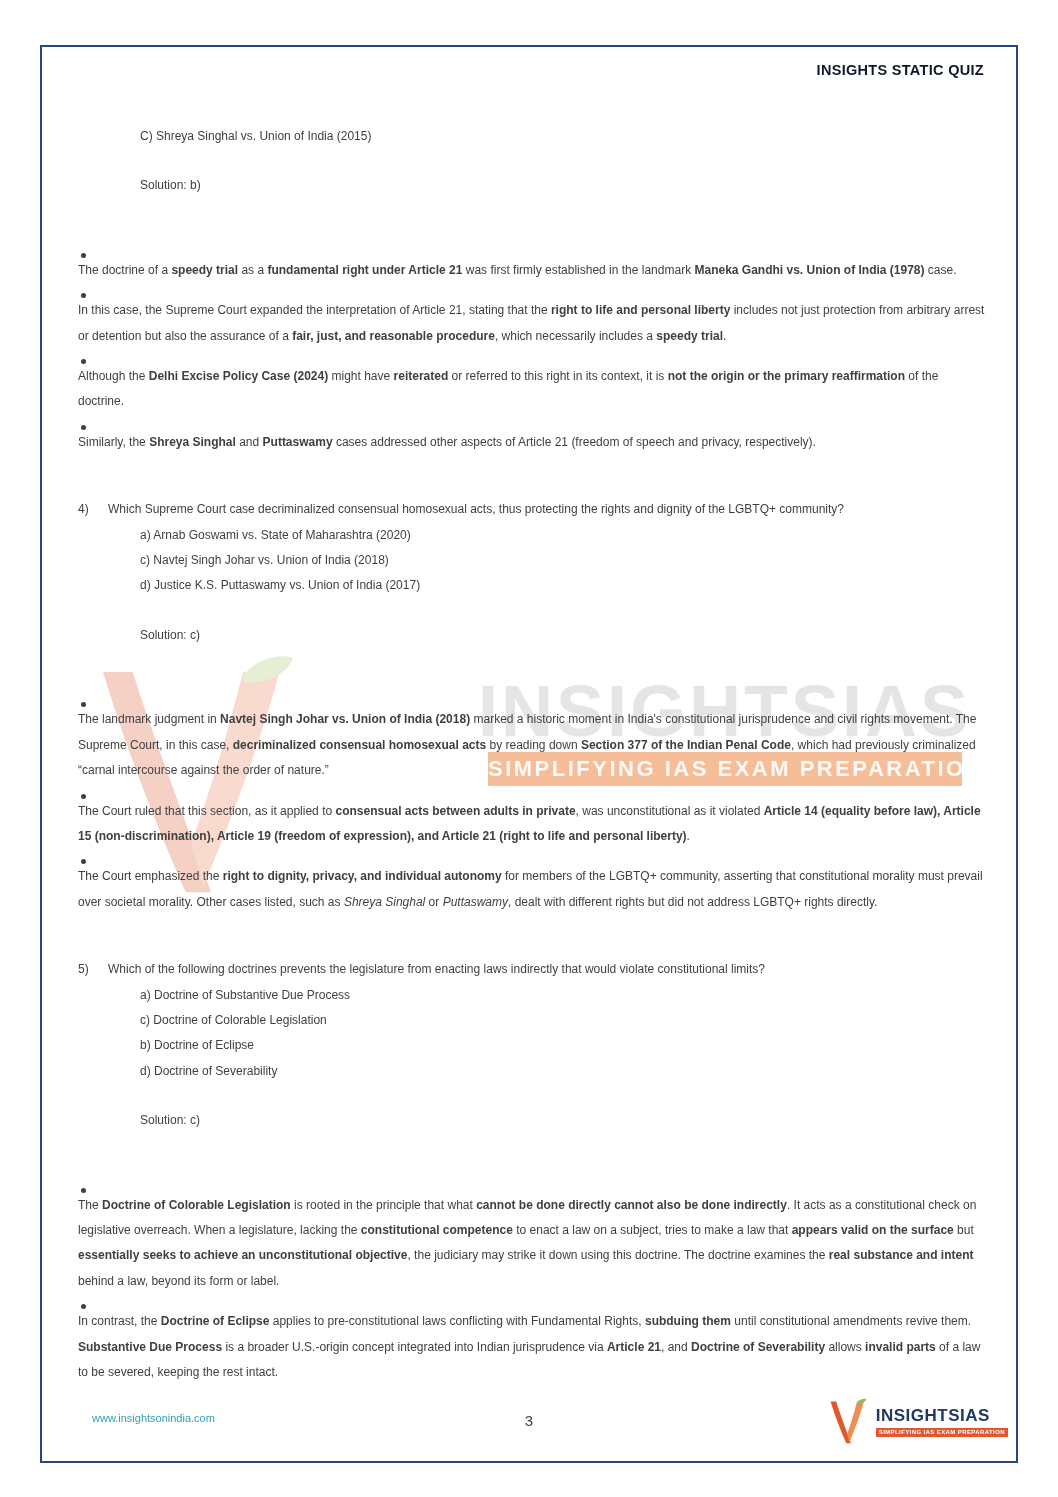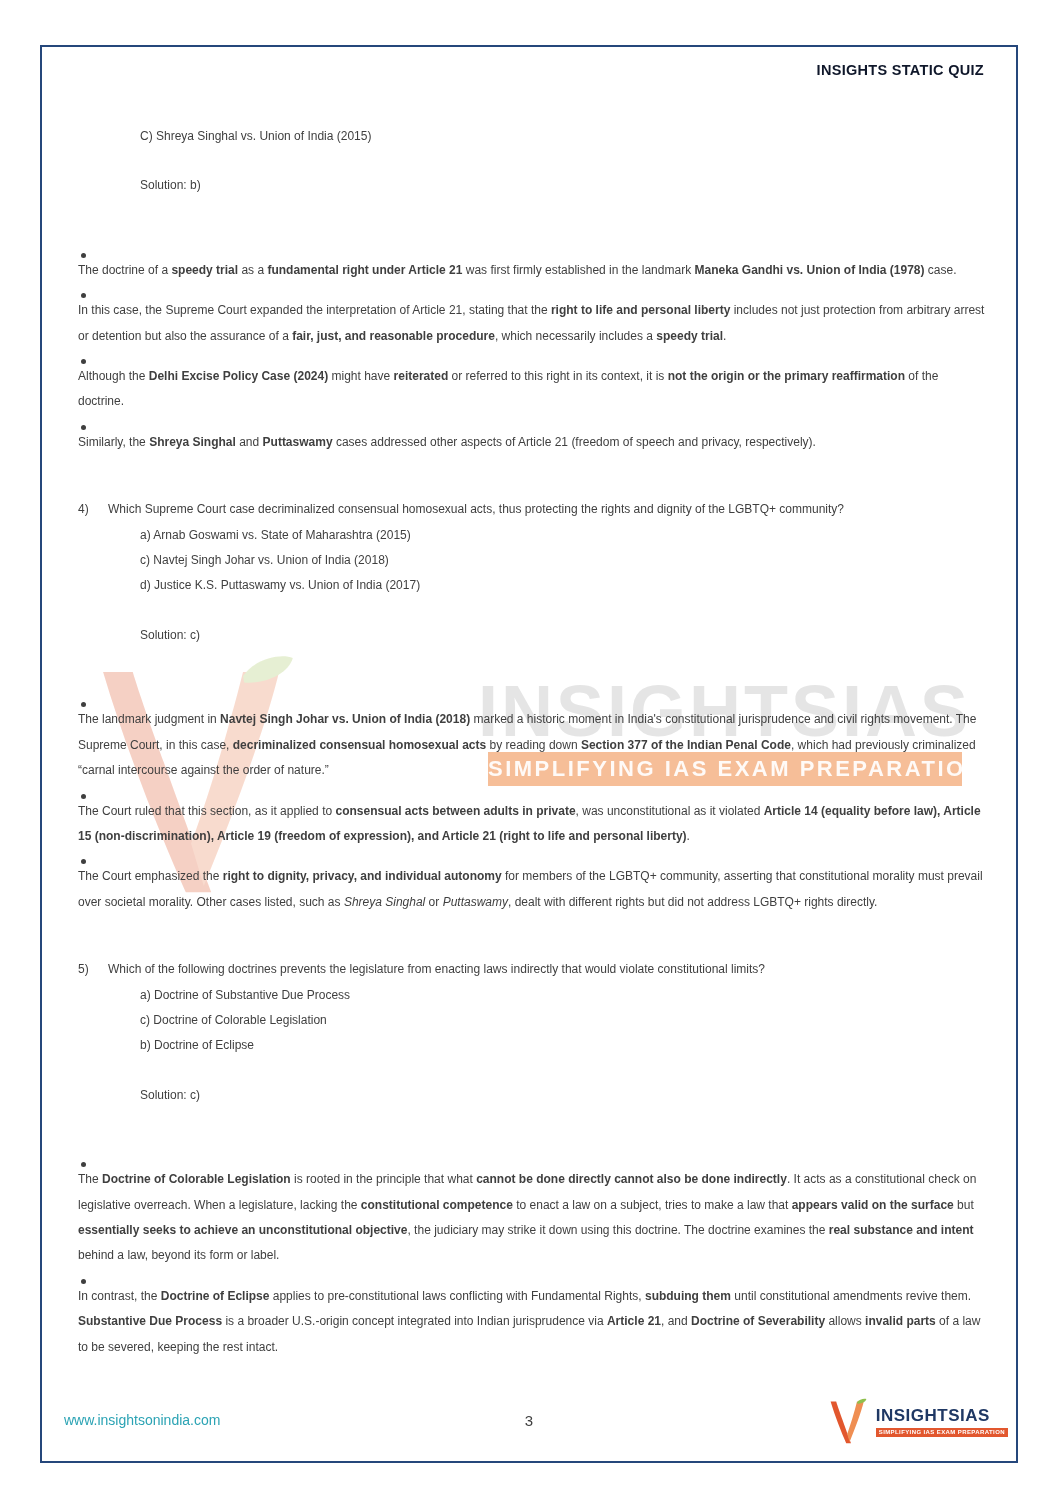--- a/index.html
+++ b/index.html
@@ -61,22 +61,22 @@
   .qtext{flex:1;}
   .bullet{display:flex;flex-direction:column;}
   .dot{
     flex:none;width:5px;height:5px;border-radius:50%;
     background:#3f3f3f;margin:10px 25px 0 3px;
   }
   .btext{flex:1;}
   
   .footer{position:absolute;left:0;right:0;top:1396px;height:64px;z-index:3;}
   .footer-url{
-    position:absolute;left:64px;top:16px;
-    color:var(--link);font-size:14px;text-decoration:none;text-align:center;
+    position:absolute;left:92px;top:16px;
+    color:var(--link);font-size:11px;text-decoration:none;text-align:center;
   }
   .footer-page{
     position:absolute;left:0;right:0;top:16px;
     text-align:center;font-size:15px;color:#3f3f3f;
   }
   .footer-logo{
     position:absolute;right:50px;top:2px;
     display:flex;align-items:center;gap:8px;
   }
   .logo-mark{width:42px;height:48px;display:inline-block;}
@@ -146,21 +146,21 @@
         </div>
     </section>
 
     <section>
       <div class="question-line">
         <span class="qnum">4)</span>
         <span class="qtext">Which Supreme Court case decriminalized consensual homosexual acts, thus protecting the rights and dignity of the LGBTQ+ community?</span>
       </div>
       <div class="options">
 
-          <div class="option">a) Arnab Goswami vs. State of Maharashtra (2015)</div>
+          <div class="option">a) Arnab Goswami vs. State of Maharashtra (2020)</div>
 
 
           <div class="option">c) Navtej Singh Johar vs. Union of India (2018)</div>
 
           <div class="option">d) Justice K.S. Puttaswamy vs. Union of India (2017)</div>
         </div>
       <div class="solution">Solution: c)</div>
       <div class="bullets">
 
           <div class="bullet">
@@ -186,20 +186,21 @@
         <span class="qtext">Which of the following doctrines prevents the legislature from enacting laws indirectly that would violate constitutional limits?</span>
       </div>
       <div class="options">
 
           <div class="option">a) Doctrine of Substantive Due Process</div>
 
           <div class="option">c) Doctrine of Colorable Legislation</div>
 
           <div class="option">b) Doctrine of Eclipse</div>
 
+          <div class="option">d) Doctrine of Severability</div>
         </div>
       <div class="solution">Solution: c)</div>
       <div class="bullets">
 
           <div class="bullet">
             <span class="dot"></span>
             <div class="btext"><span>The </span><span class="b">Doctrine of Colorable Legislation</span><span> is rooted in the principle that what </span><span class="b">cannot be done directly cannot also be done indirectly</span><span>. It acts as a constitutional check on legislative overreach. When a legislature, lacking the </span><span class="b">constitutional competence</span><span> to enact a law on a subject, tries to make a law that </span><span class="b">appears valid on the surface</span><span> but </span><span class="b">essentially seeks to achieve an unconstitutional objective</span><span>, the judiciary may strike it down using this doctrine. The doctrine examines the </span><span class="b">real substance and intent</span><span> behind a law, beyond its form or label.</span></div>
           </div>
 
           <div class="bullet">

